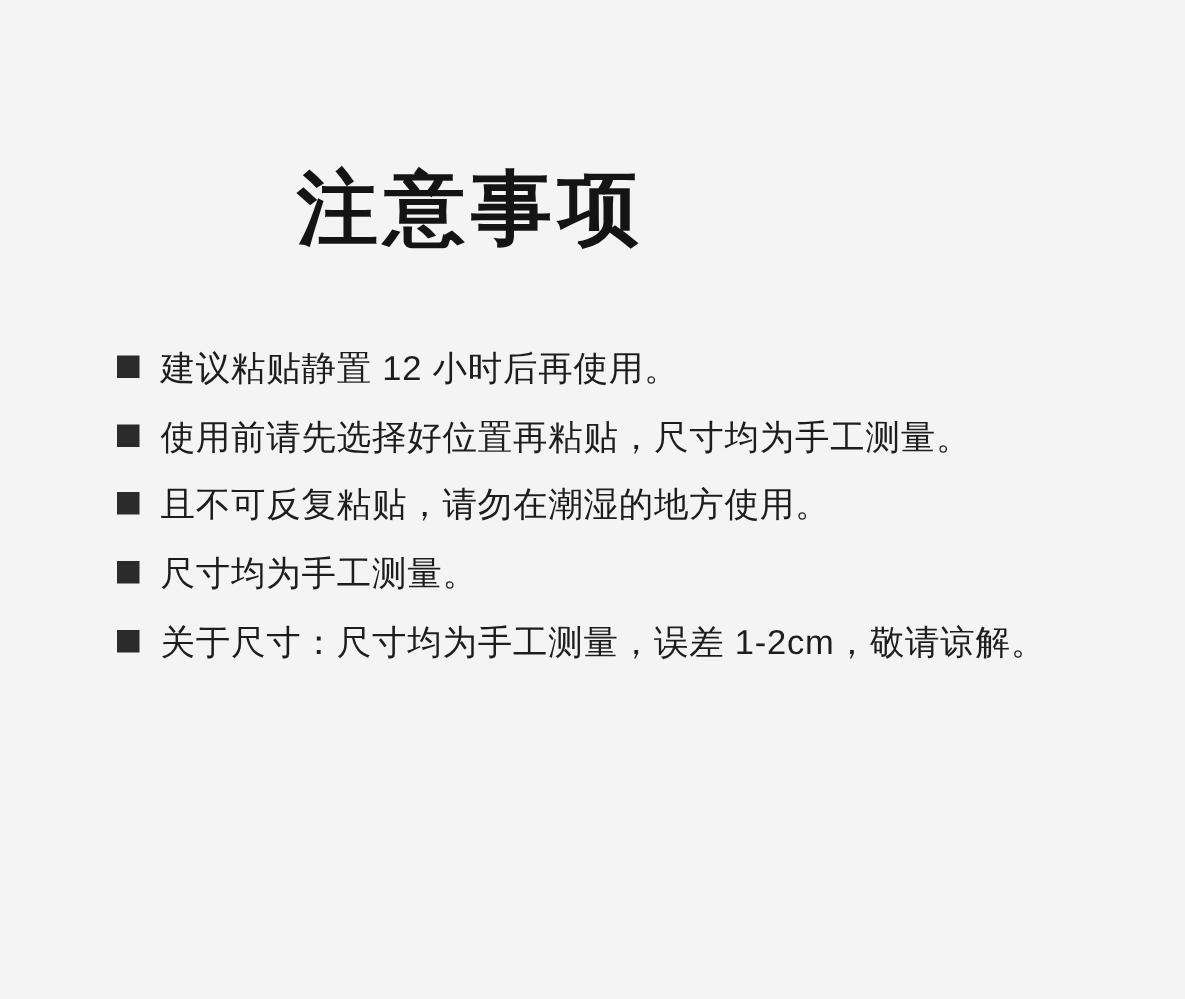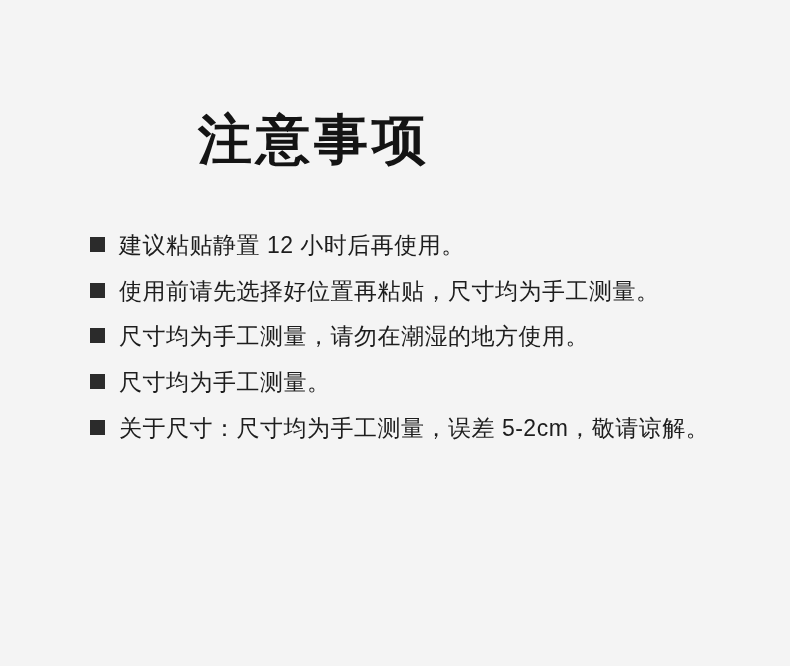--- a/index.html
+++ b/index.html
@@ -28,21 +28,21 @@
     color: #141414;
     margin: 0;
     padding-top: 110px;
     line-height: 1.1;
   }
   .notice-list {
     list-style: none;
     margin: 0;
     padding: 0;
     position: absolute;
-    left: 90px;
+    left: 78px;
     top: 228px;
     width: 640px;
   }
   .notice-item {
     display: flex;
     align-items: flex-start;
     margin-bottom: 10px;
   }
   .bullet {
     flex: 0 0 auto;
@@ -71,25 +71,25 @@
     <li class="notice-item">
       <span class="bullet"></span>
       <span class="item-text">建议粘贴静置 12 小时后再使用。</span>
     </li>
     <li class="notice-item">
       <span class="bullet"></span>
       <span class="item-text">使用前请先选择好位置再粘贴，尺寸均为手工测量。</span>
     </li>
     <li class="notice-item">
       <span class="bullet"></span>
-      <span class="item-text">尺寸均为手工测量，请勿在潮湿的地方使用。</span>
+      <span class="item-text">且不可反复粘贴，请勿在潮湿的地方使用。</span>
     </li>
     <li class="notice-item">
       <span class="bullet"></span>
       <span class="item-text">尺寸均为手工测量。</span>
     </li>
     <li class="notice-item">
       <span class="bullet"></span>
-      <span class="item-text">关于尺寸：尺寸均为手工测量，误差 5-2cm，敬请谅解。</span>
+      <span class="item-text">关于尺寸：尺寸均为手工测量，误差 1-2cm，敬请谅解。</span>
     </li>
   </ul>
 
 </div>
 
 </body></html>

